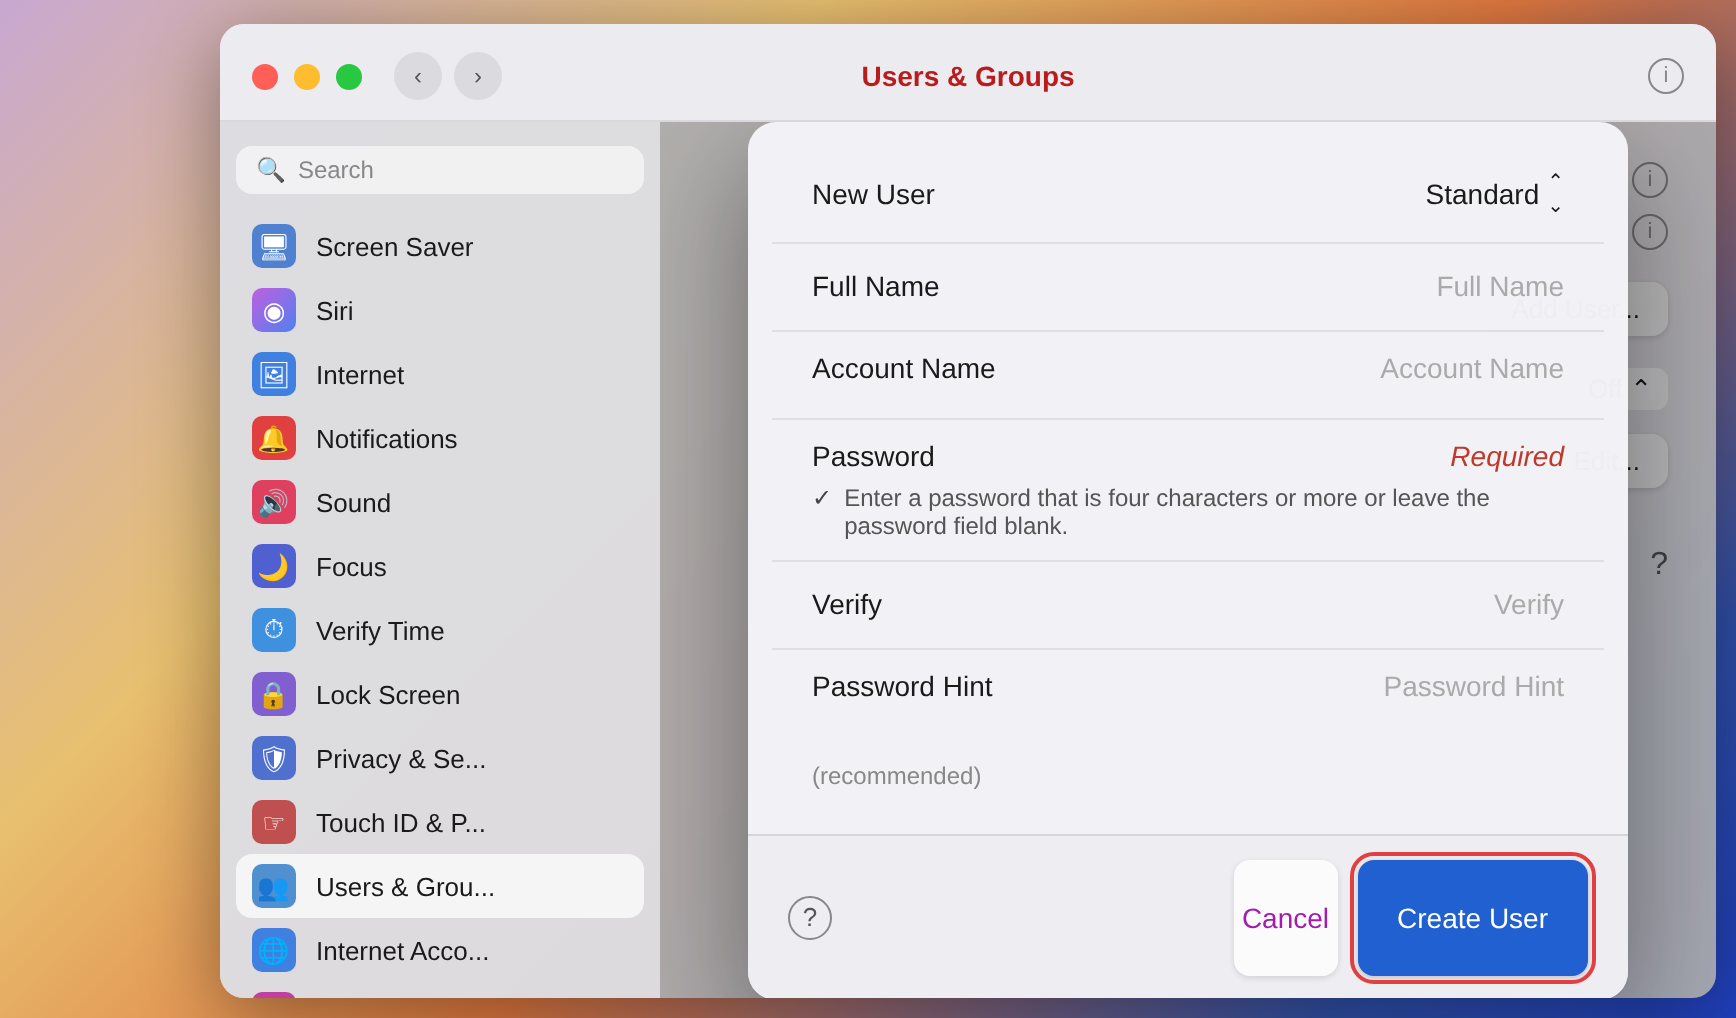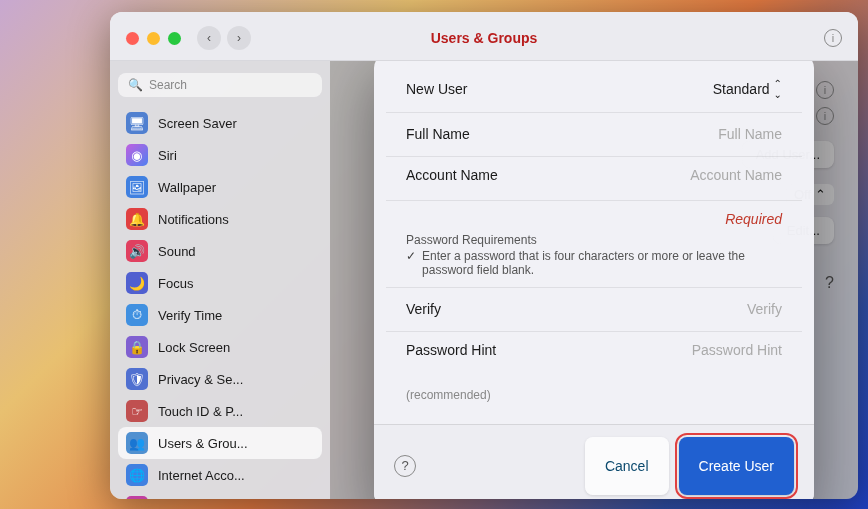--- a/index.html
+++ b/index.html
@@ -387,24 +387,24 @@
     .modal-footer-btns {
       display: flex;
       gap: 10px;
       margin-left: auto;
     }
 
     .btn-cancel {
       background: rgba(255,255,255,0.8);
       border: none;
       border-radius: 8px;
-      padding: 7px 20px;
+      padding: 7px 4px;
       font-size: 14px;
       cursor: pointer;
-      color: #0c4a6e;
+      color: #a21caf;
       box-shadow: 0 1px 3px rgba(0,0,0,0.12);
     }
 
     .btn-create {
       background: #2060d0;
       border: none;
       border-radius: 8px;
       padding: 21px 20px;
       font-size: 14px;
       font-weight: 500;
@@ -447,21 +447,21 @@
       <div class="sidebar-item">
         <div class="sidebar-icon icon-screensaver">🖥</div>
         <span>Screen Saver</span>
       </div>
       <div class="sidebar-item">
         <div class="sidebar-icon icon-siri">◉</div>
         <span>Siri</span>
       </div>
       <div class="sidebar-item">
         <div class="sidebar-icon icon-wallpaper">🖼</div>
-        <span>Wallpaper</span>
+        <span>Internet</span>
       </div>
       <div class="sidebar-item">
         <div class="sidebar-icon icon-notif">🔔</div>
         <span>Notifications</span>
       </div>
       <div class="sidebar-item">
         <div class="sidebar-icon icon-sound">🔊</div>
         <span>Sound</span>
       </div>
       <div class="sidebar-item">
@@ -541,24 +541,24 @@
 
             <div class="modal-row account-name-block">
               <div class="top-row">
                 <span class="modal-row-label">Account Name</span>
                 <span class="modal-row-value" style="margin-left:auto;">Account Name</span>
               </div>
             </div>
 
             <div class="modal-row password-row">
               <div class="top-row">
+                <span class="modal-row-label">Password</span>
                 <span class="modal-row-value" style="margin-left:auto; color:#c0392b; font-style:italic;">Required</span>
               </div>
               <div class="req-block">
-                <div class="req-title">Password Requirements</div>
                 <div class="req-item">
                   <span class="req-check">✓</span>
                   <span>Enter a password that is four characters or more or leave the password field blank.</span>
                 </div>
               </div>
             </div>
 
             <div class="modal-row">
               <span class="modal-row-label">Verify</span>
               <span class="modal-row-value">Verify</span>

